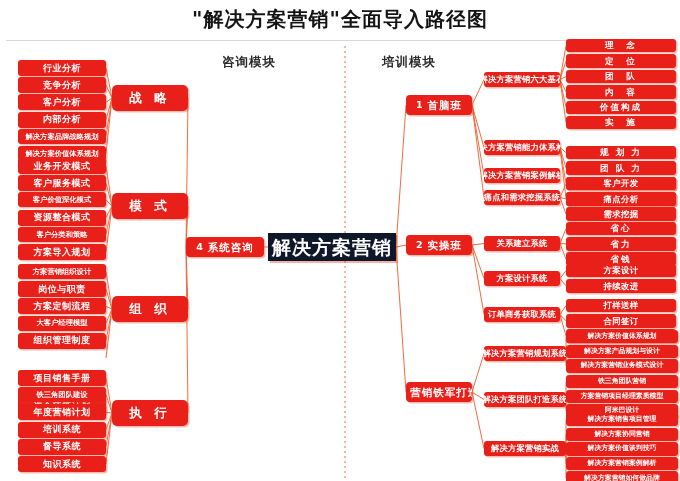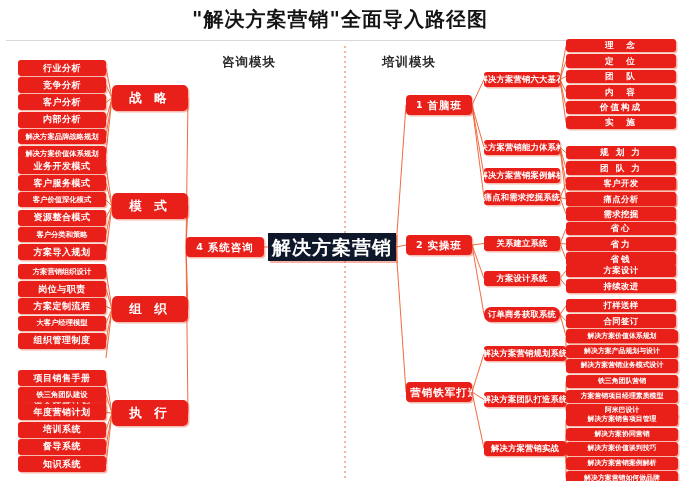--- a/index.html
+++ b/index.html
@@ -220,21 +220,21 @@
         <span class="num">2</span>
         <span>实操班</span>
       </div>
       <div class="node sys" style="left: 484px; top: 236px; width: 76px; height: 15px;">关系建立系统</div>
       <div class="node leafR" style="left: 566px; top: 222px; width: 110px; height: 13.4px;">省心</div>
       <div class="node leafR" style="left: 566px; top: 237.2px; width: 110px; height: 13.4px;">省力</div>
       <div class="node leafR" style="left: 566px; top: 252.4px; width: 110px; height: 13.4px;">省钱</div>
       <div class="node sys" style="left: 484px; top: 271px; width: 76px; height: 15px;">方案设计系统</div>
       <div class="node leafR tight" style="left: 566px; top: 264px; width: 110px; height: 13.4px;">方案设计</div>
       <div class="node leafR tight" style="left: 566px; top: 279.2px; width: 110px; height: 13.4px;">持续改进</div>
-      <div class="node sys" style="left: 484px; top: 307px; width: 76px; height: 15px; border-radius: 7px;">订单商务获取系统</div>
+      <div class="node sys" style="left: 484px; top: 307px; width: 76px; height: 15px;">订单商务获取系统</div>
       <div class="node leafR tight" style="left: 566px; top: 299px; width: 110px; height: 13.4px;">打样送样</div>
       <div class="node leafR tight" style="left: 566px; top: 314.2px; width: 110px; height: 13.4px;">合同签订</div>
       <div class="node leafR tight" style="left: 566px; top: 329.4px; width: 110px; height: 13.4px;">长期供货</div>
       <div class="node stage" style="left: 406px; top: 382px; width: 66px; height: 20px;">
         <span class="num">3</span>
         <span>营销铁军打造</span>
       </div>
       <div class="node sys wide" style="left: 484px; top: 346px; width: 82px; height: 15px;">解决方案营销规划系统</div>
       <div class="node leafR tiny" style="left: 566px; top: 330px; width: 112px; height: 13.4px;">解决方案价值体系规划</div>
       <div class="node leafR tiny" style="left: 566px; top: 344.6px; width: 112px; height: 13.4px;">解决方案产品规划与设计</div>

